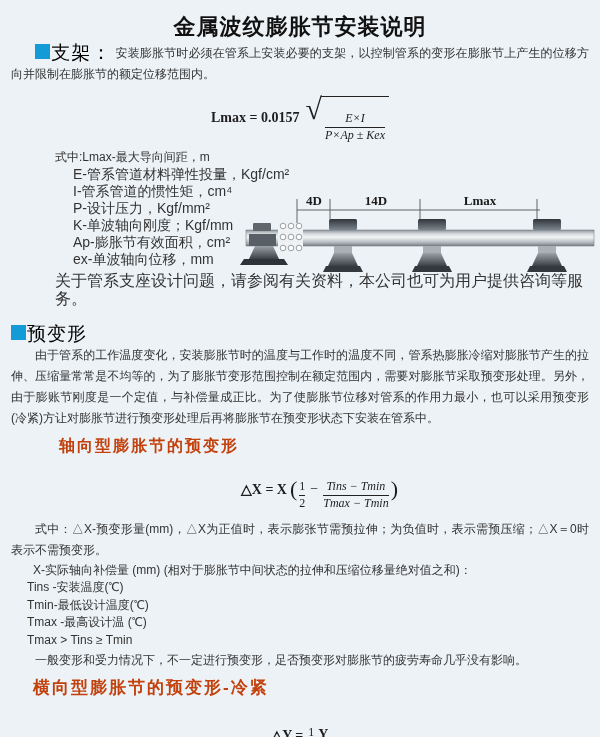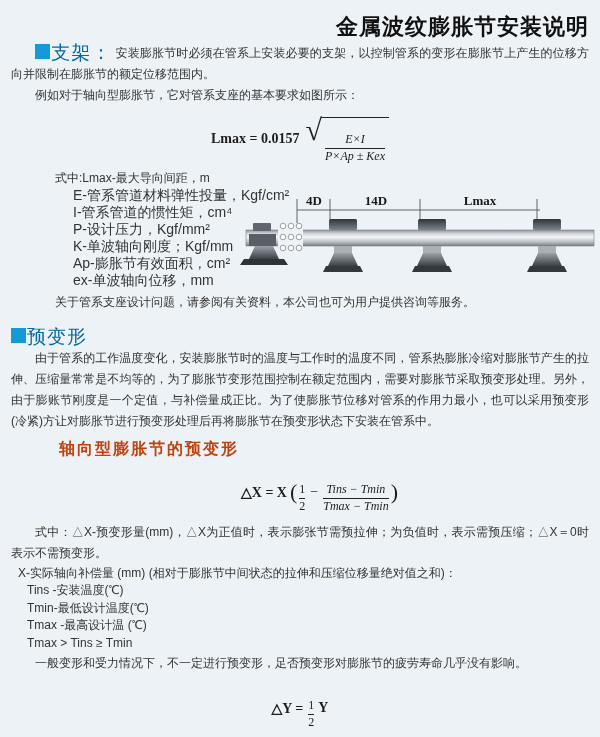--- a/index.html
+++ b/index.html
@@ -6,21 +6,21 @@
   body{
     width:600px;height:737px;
     background:#edf2f6;
     font-family:"Liberation Sans",sans-serif;
     color:#333;
     position:relative;
     overflow:hidden;
   }
   .page{padding:0 11px;position:relative;}
   .doc-title{
-    text-align:right;
+    text-align:center;
     font-size:22px;
     font-weight:bold;
     color:#111;
     padding-top:12px;
     letter-spacing:1px;
   }
   p.body-para{
     font-size:12px;
     line-height:21px;
     margin:0;
@@ -29,21 +29,21 @@
   .indent{text-indent:24px;}
   .sec-square{
     display:inline-block;
     width:15px;height:15px;
     background:#129bd7;
     vertical-align:-2px;
     margin-right:1px;
   }
   .sec-head{
     font-size:19px;
-    color:#0369a1;
+    color:#000000;
     letter-spacing:1px;
     vertical-align:-2px;
     margin-right:4px;
   }
   .sec1-para{margin-top:17px;}
   .sec-line{margin-top:14px;line-height:22px;}
   
   .formula{
     font-family:"Liberation Serif",serif;
     color:#1d1d1d;
@@ -82,33 +82,33 @@
   .dx-formula{margin:10px 0 8px 0;}
   .dx-formula .lhs{font-weight:bold;margin-right:1px;margin-left:41px;}
   .dx-formula .minus{margin:0 5px;}
   .dy-formula{margin:14px 0 10px 0;}
   .dy-formula .lhs{font-weight:bold;margin-right:5px;}
   .dy-formula .rhs{font-weight:bold;margin-left:4px;}
   
   .where-intro{font-size:12px;line-height:17px;margin:6px 0 0 44px;}
   .def-list{margin:0 0 0 62px;}
   .def-item{font-size:14px;line-height:17px;}
-  .note-line{font-size:12px;line-height:18px;margin:4px 0 0 44px;}
+  .note-line{font-size:16px;line-height:18px;margin:4px 0 0 44px;}
   
   .pre-para{line-height:18px;margin-top:3px;}
   .sub-head{
     font-size:16px;
     color:#c2410c;
     letter-spacing:2px;
     margin:7px 0 0 48px;
     font-weight:bold;
   }
   .sub-head.lateral{margin-left:22px;font-size:17px;}
   .where-para{line-height:18px;margin-top:2px;}
-  .x-def{font-size:12px;line-height:18px;margin-left:7px;}
+  .x-def{font-size:12px;line-height:18px;margin-left:22px;}
   .temps{margin-left:16px;}
   .temp-item{font-size:12px;line-height:17.5px;}
   .axial-note{font-size:12px;line-height:18px;text-indent:24px;margin-top:2px;}
   
   .diagram{
     position:absolute;
     left:240px;top:190px;
     width:356px;height:102px;
   }
   .dim-label{
@@ -120,21 +120,20 @@
 </style>
 </head>
 <body>
 
 <div class="page">
 
   <div class="doc-title">金属波纹膨胀节安装说明</div>
 
   <p class="body-para indent sec1-para"><span class="sec-square"></span><span class="sec-head">支架：</span><span>安装膨胀节时必须在管系上安装必要的支架，以控制管系的变形在膨胀节上产生的位移方向并限制在膨胀节的额定位移范围内。</span></p>
 
-  <p class="body-para indent">例如对于轴向型膨胀节，它对管系支座的基本要求如图所示：</p>
 
   <div class="formula lmax-formula">
     <span class="bold">Lmax = 0.0157</span>
     <span class="sqrt">
       <span class="rad">√</span>
       <span class="radicand">
         <span class="frac italic">
           <span class="num">E×I</span>
           <span class="den">P×Ap ± Kex</span>
         </span>
@@ -249,20 +248,21 @@
   <p class="body-para indent where-para">式中：△X-预变形量(mm)，△X为正值时，表示膨张节需预拉伸；为负值时，表示需预压缩；△X＝0时表示不需预变形。</p>
   <div class="x-def">X-实际轴向补偿量 (mm) (相对于膨胀节中间状态的拉伸和压缩位移量绝对值之和)：</div>
   <div class="temps">
     <div class="temp-item">Tins -安装温度(℃)</div>
     <div class="temp-item">Tmin-最低设计温度(℃)</div>
     <div class="temp-item">Tmax -最高设计温 (℃)</div>
     <div class="temp-item">Tmax &gt; Tins ≥ Tmin</div>
   </div>
   <div class="axial-note">一般变形和受力情况下，不一定进行预变形，足否预变形对膨胀节的疲劳寿命几乎没有影响。</div>
 
+  <div class="sub-head lateral">横向型膨胀节的预变形-冷紧</div>
 
   <div class="formula dy-formula">
     <span class="lhs">△Y =</span>
     <span class="frac">
       <span class="num">1</span>
       <span class="den">2</span>
     </span>
     <span class="rhs">Y</span>
   </div>
 

